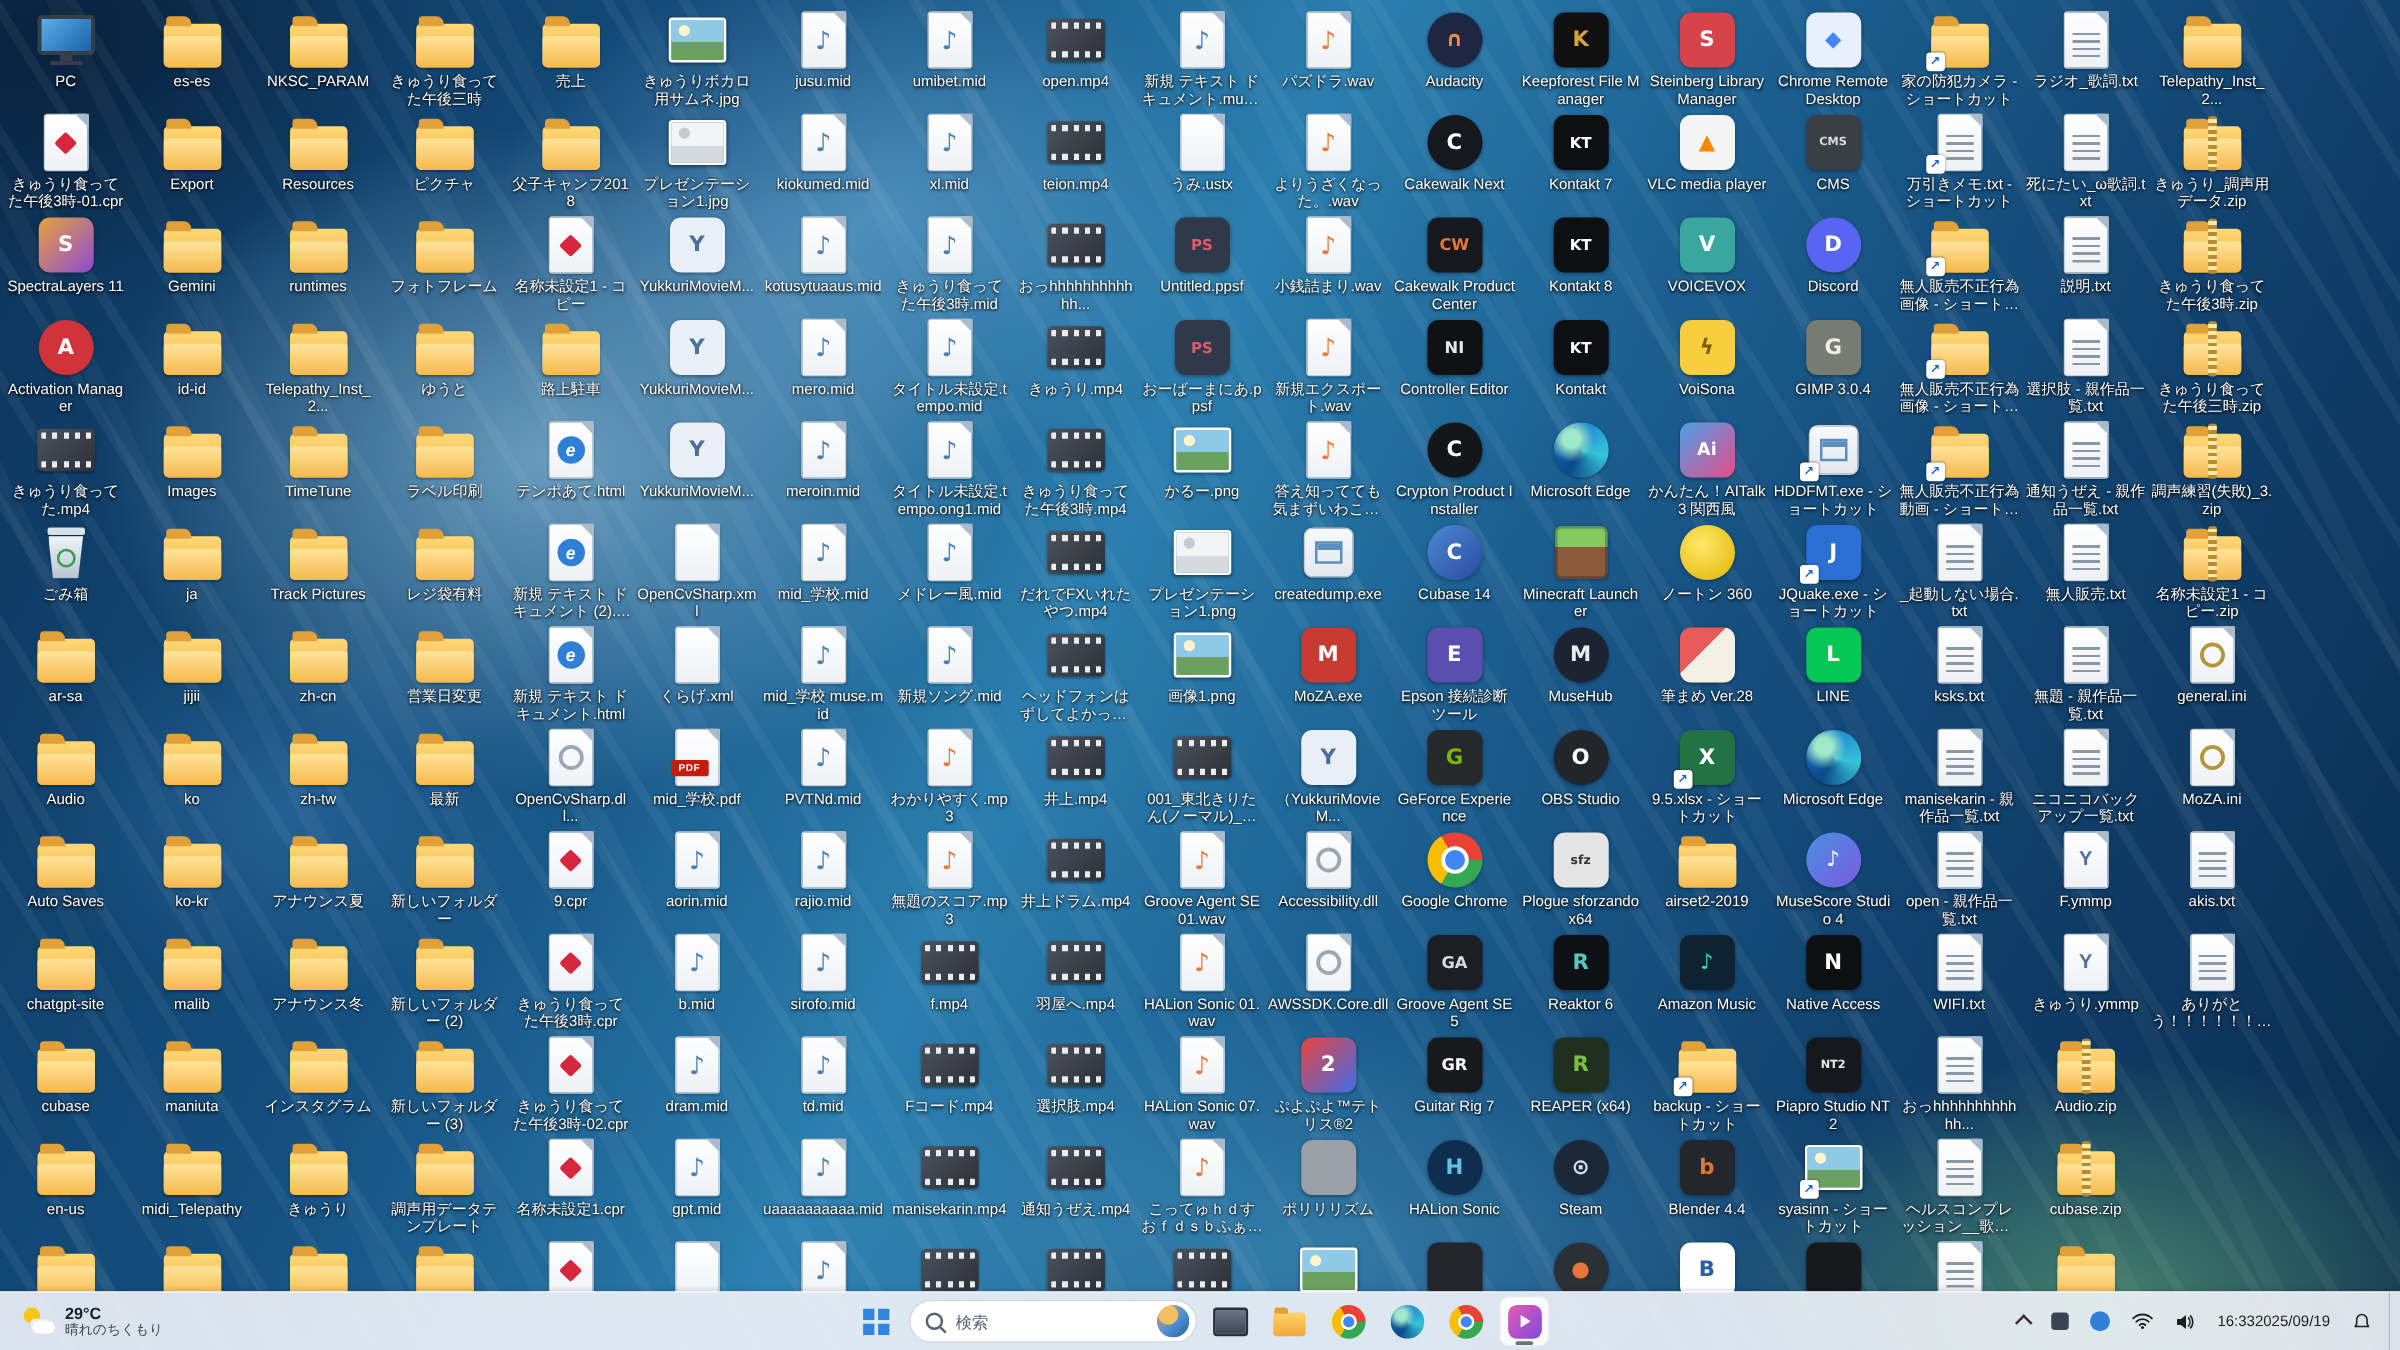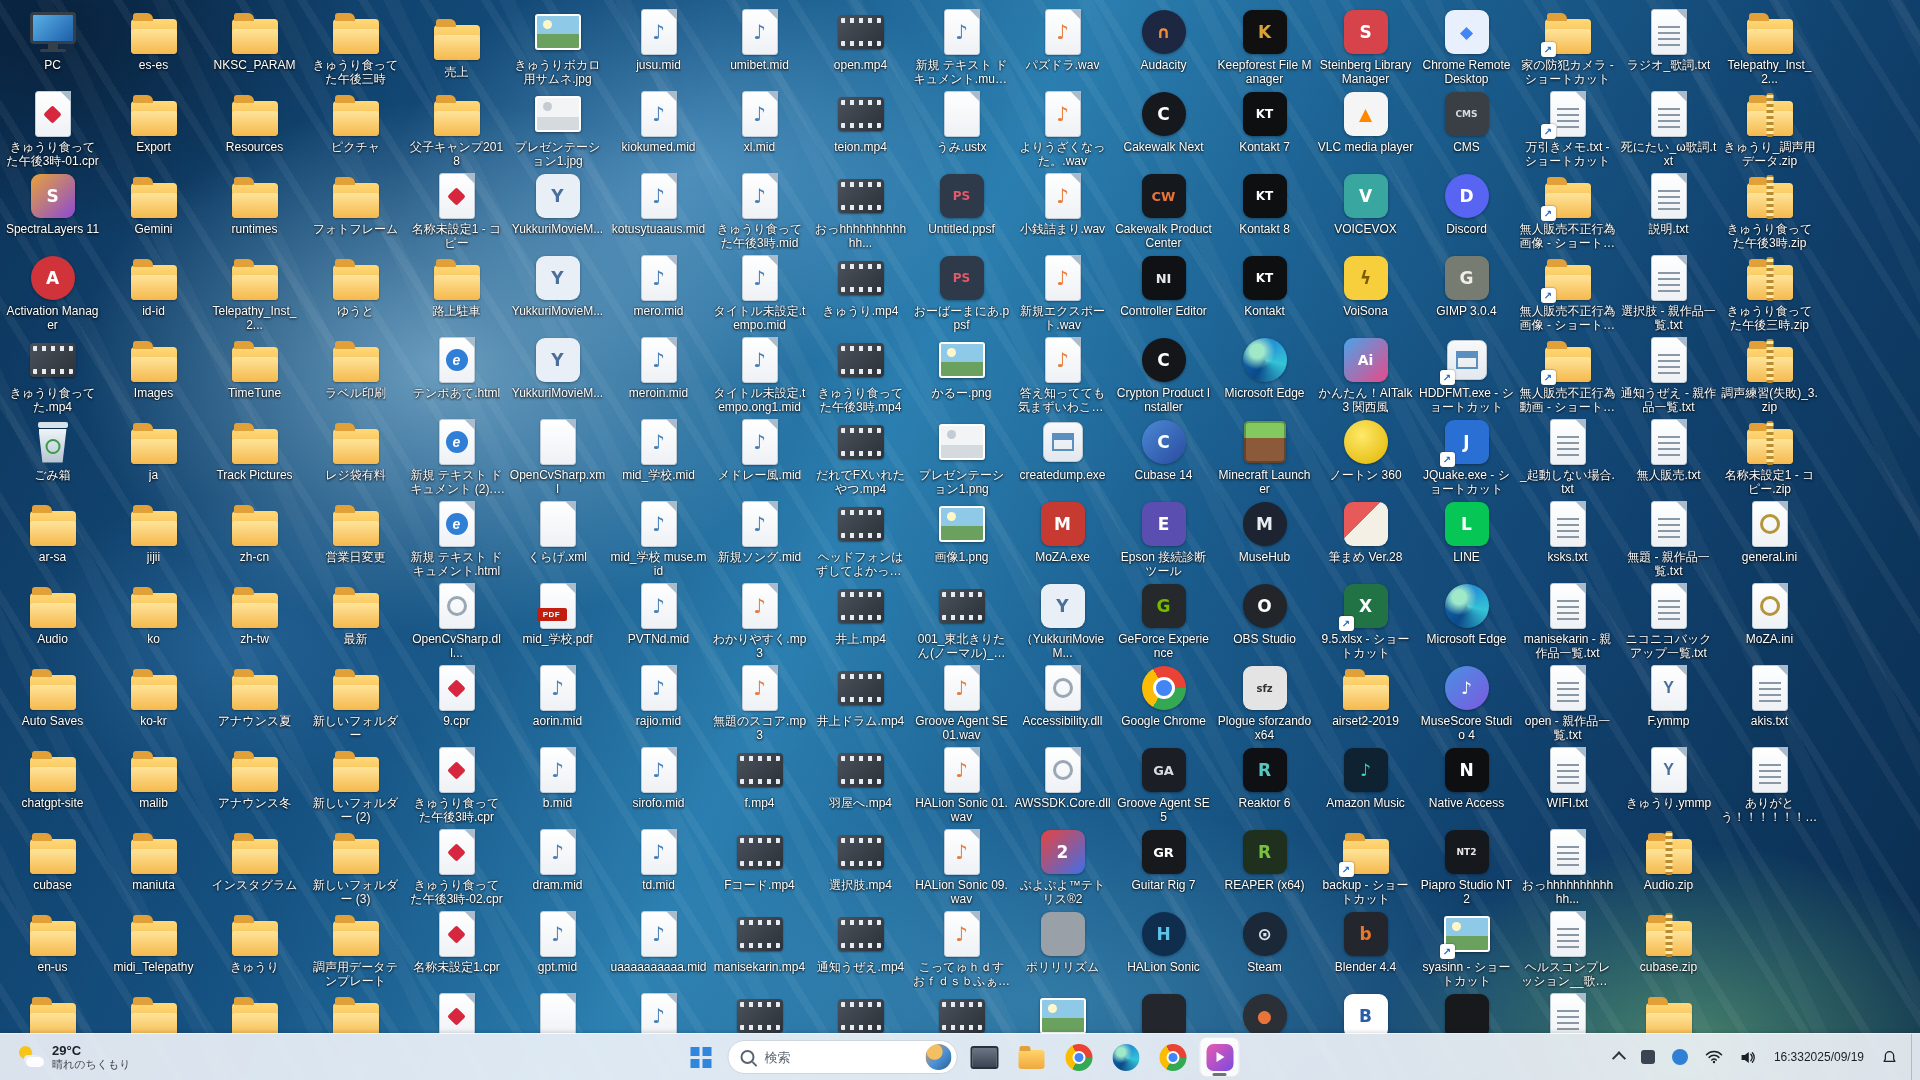--- a/index.html
+++ b/index.html
@@ -462,21 +462,21 @@
         <span class="ic">
           <span class="folderic"></span>
         </span>
         <span class="lbl">調声用データテンプレート</span>
       </div>
       <div class="cell" style="grid-area: 13 / 4;">
         <span class="ic">
           <span class="folderic"></span>
         </span>
       </div>
-      <div class="cell" style="grid-area: 1 / 5; justify-content: center;">
+      <div class="cell" style="grid-area: 1 / 5;">
         <span class="ic">
           <span class="folderic"></span>
         </span>
         <span class="lbl">売上</span>
       </div>
       <div class="cell" style="grid-area: 2 / 5;">
         <span class="ic">
           <span class="folderic"></span>
         </span>
         <span class="lbl">父子キャンプ2018</span>
@@ -993,21 +993,21 @@
           </span>
         </span>
         <span class="lbl">HALion Sonic 01.wav</span>
       </div>
       <div class="cell" style="grid-area: 11 / 10;">
         <span class="ic">
           <span class="doc">
             <span class="noteg orange">♪</span>
           </span>
         </span>
-        <span class="lbl">HALion Sonic 09.wav</span>
+        <span class="lbl">HALion Sonic 07.wav</span>
       </div>
       <div class="cell" style="grid-area: 12 / 10;">
         <span class="ic">
           <span class="doc">
             <span class="noteg orange">♪</span>
           </span>
         </span>
         <span class="lbl">こってゅｈｄすおｆｄｓｂふぁ.wav</span>
       </div>
       <div class="cell" style="grid-area: 13 / 10;">

